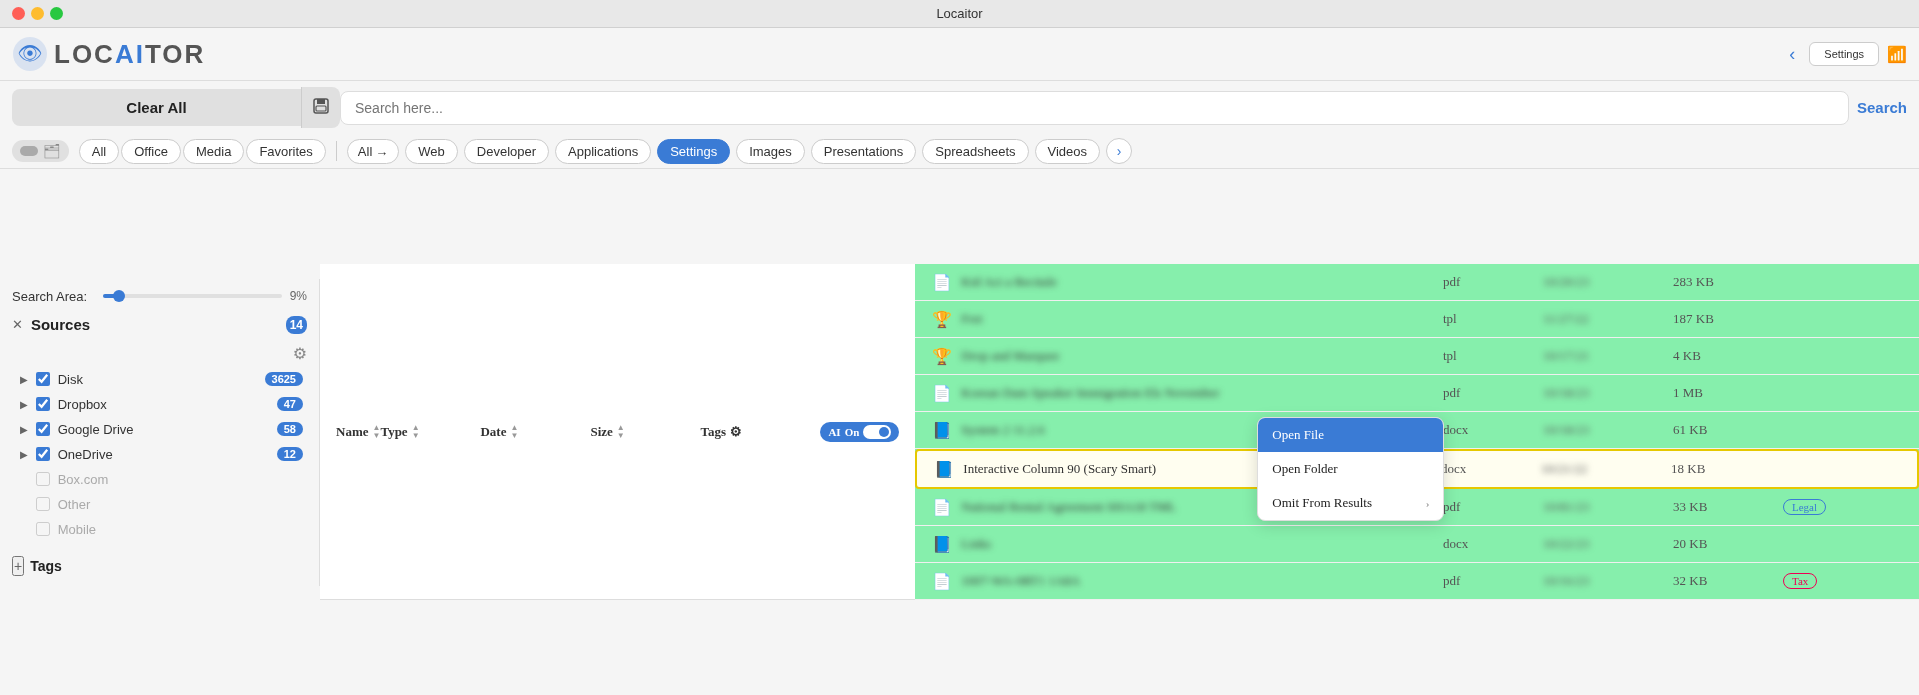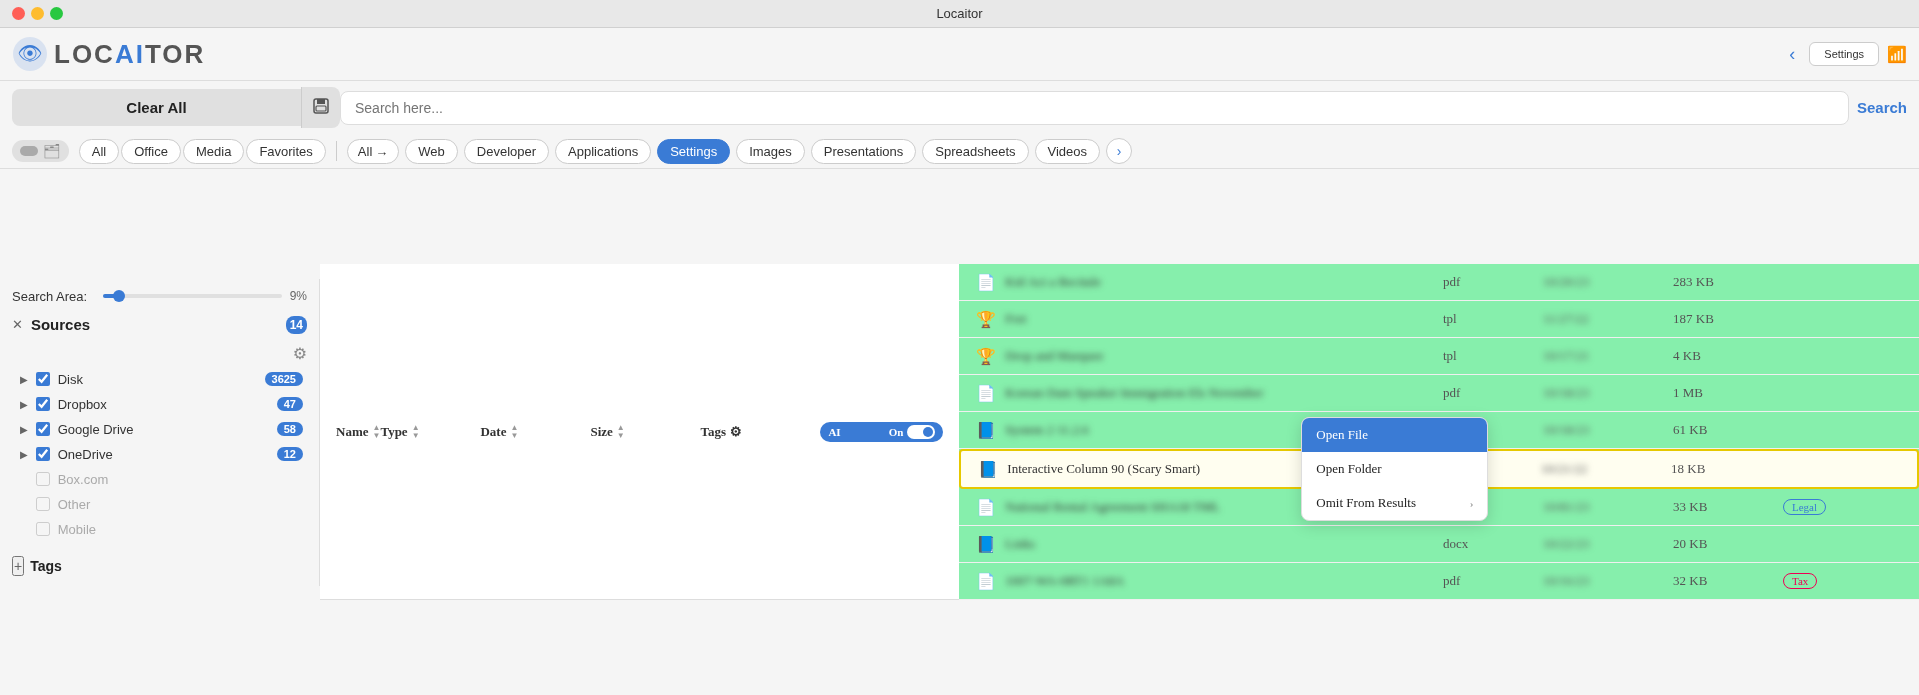--- a/index.html
+++ b/index.html
@@ -756,21 +756,21 @@
               <span>▲</span>
               <span>▼</span>
             </div>
         </div>
         <div class="col-tags col-header">
           <span>Tags</span>
           <span>⚙</span>
         </div>
         <div class="ai-toggle">
           <span class="ai-label">AI</span>
-          <span style="color:white;font-size:11px;font-weight:600;margin-left:44px;">On</span>
+          <span style="color:white;font-size:11px;font-weight:600;">On</span>
           <div class="ai-toggle-switch">
             <div class="ai-toggle-knob"></div>
           </div>
         </div>
       </div>
 
       <div class="file-list">
 
         <div class="file-row">
           <div class="file-icon">📄</div>

